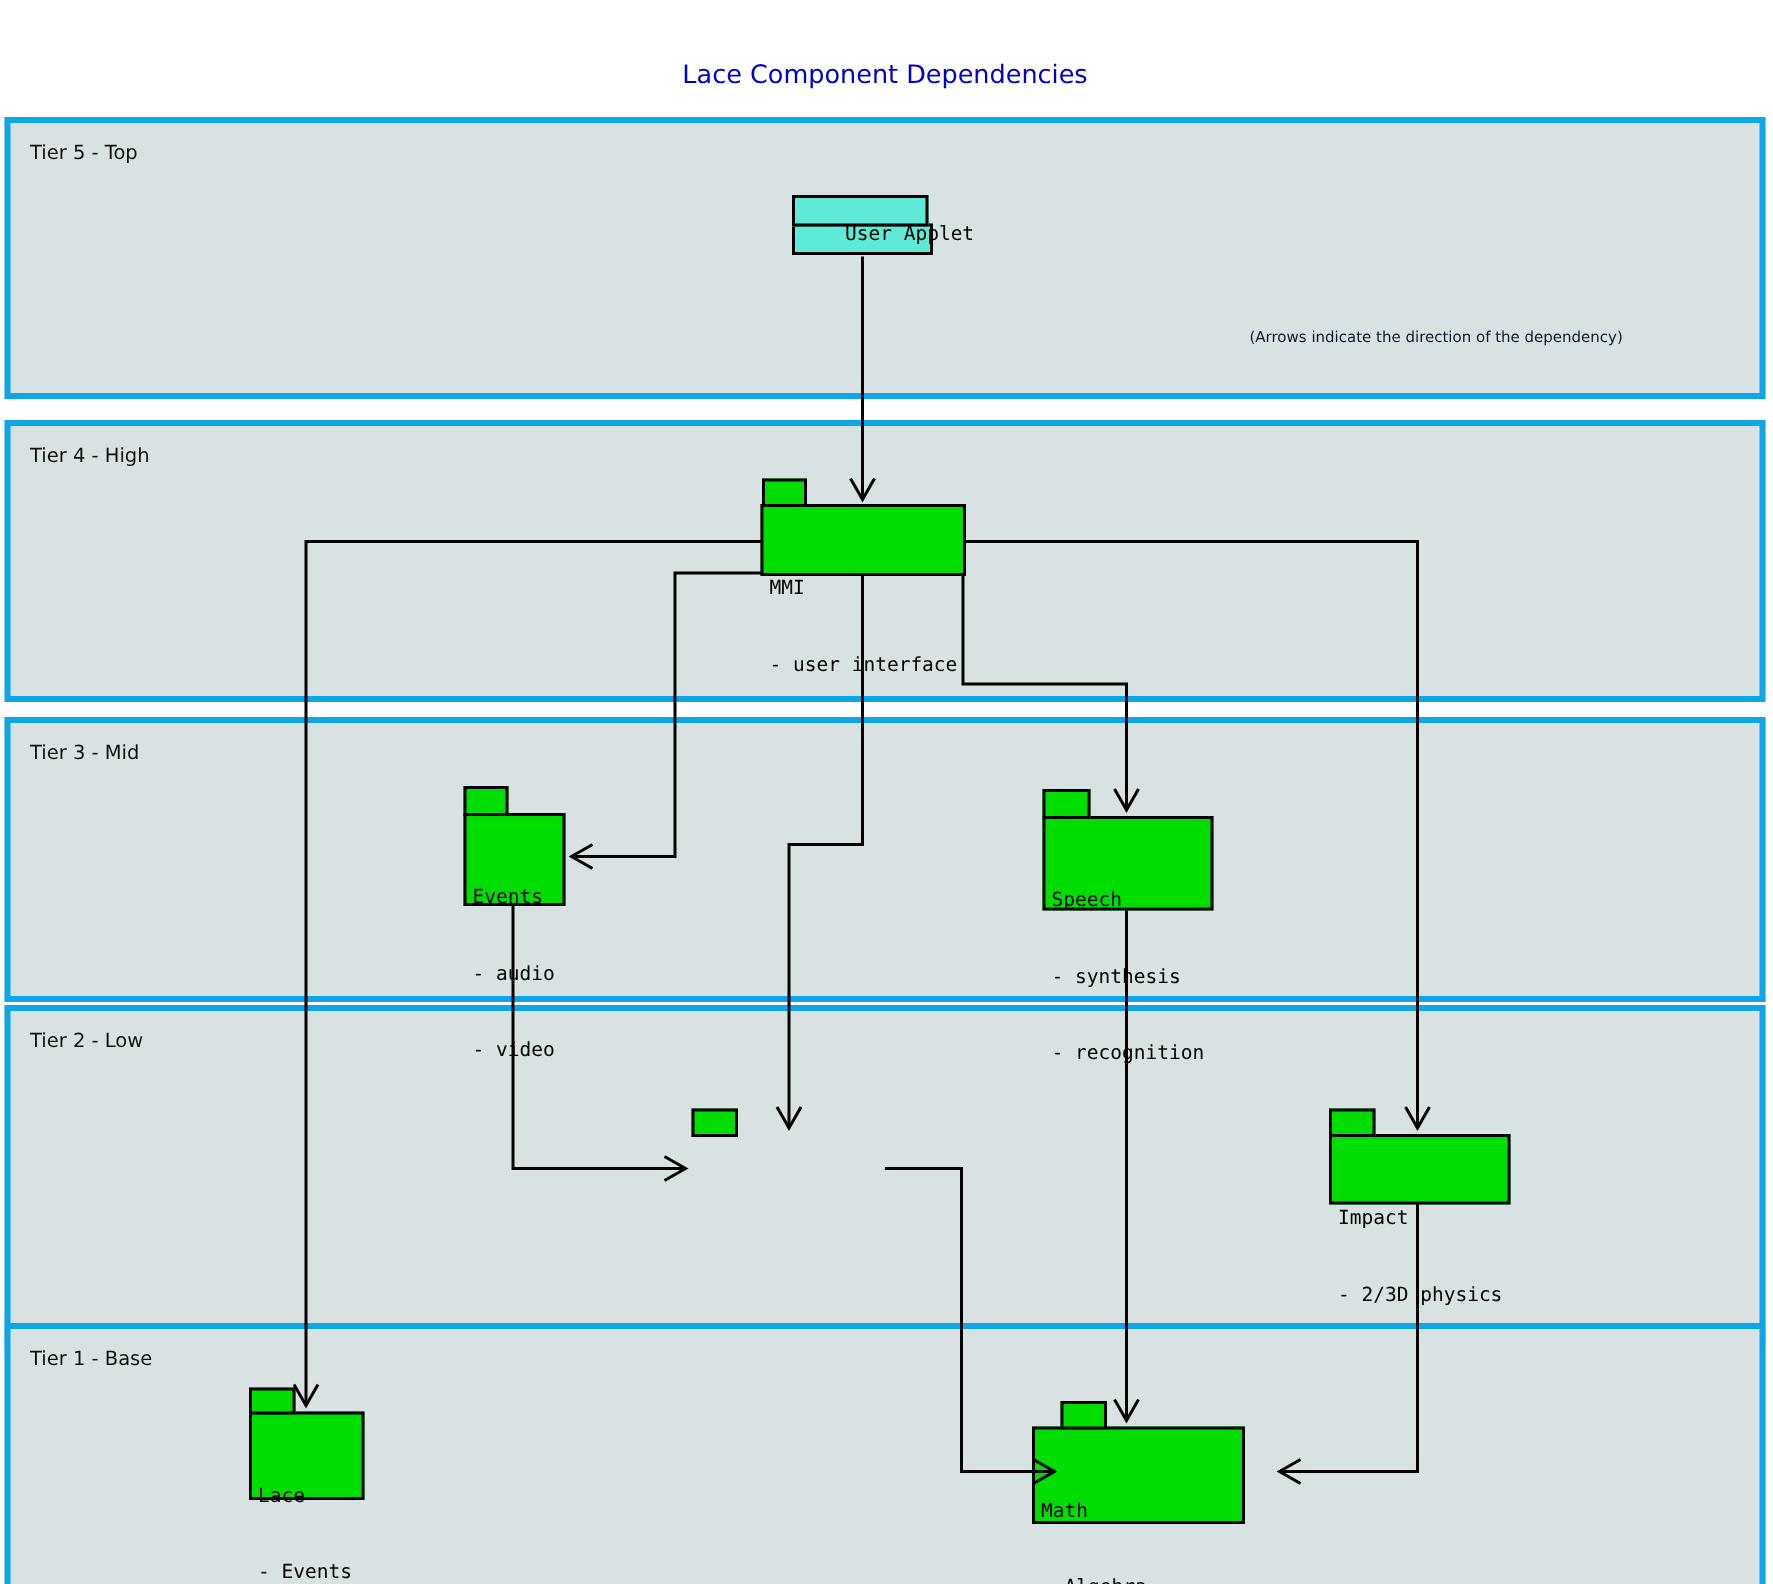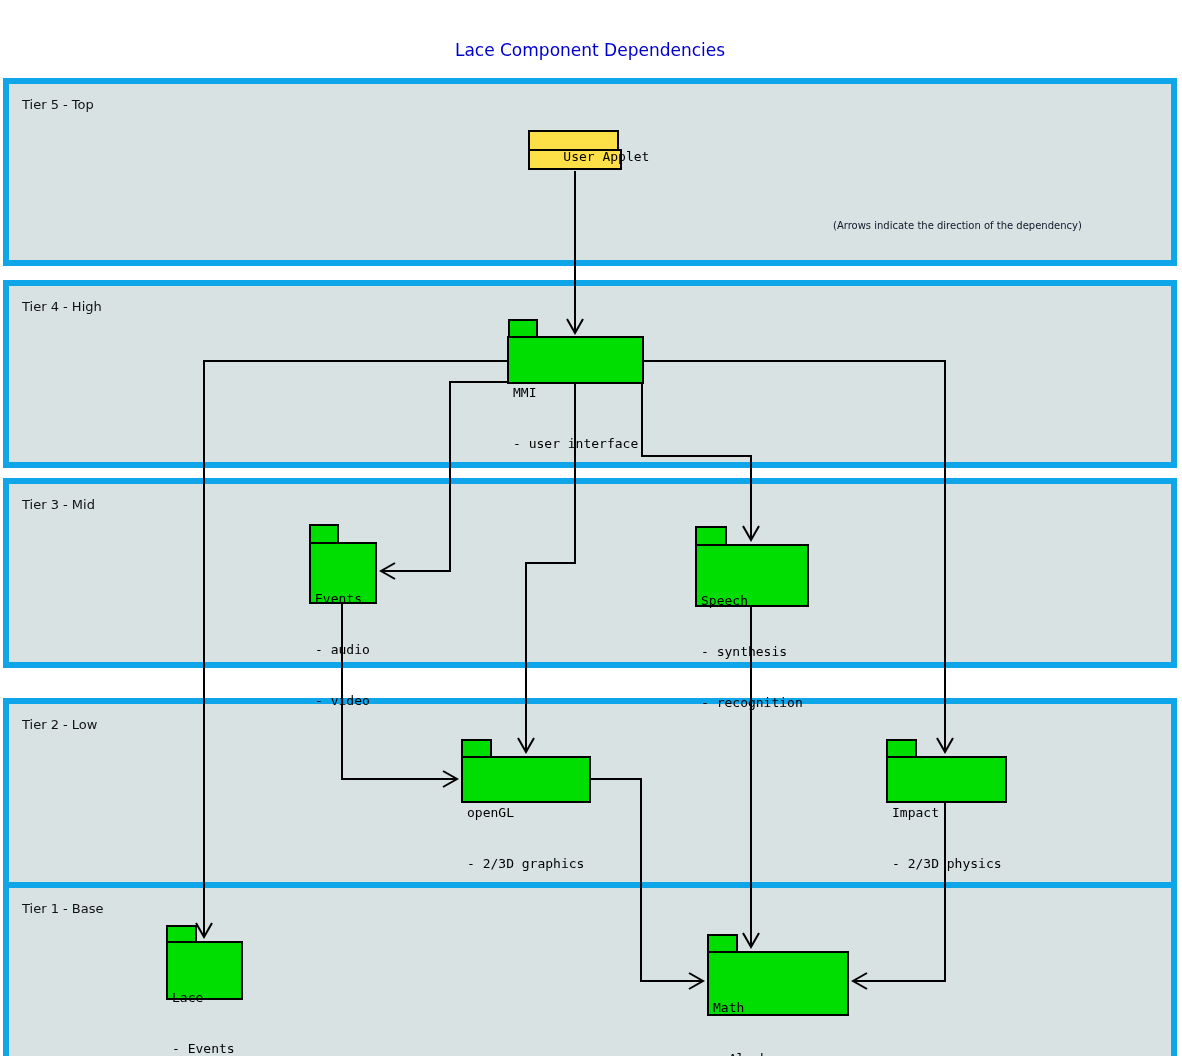--- a/index.html
+++ b/index.html
@@ -6,34 +6,34 @@
   body { background:#ffffff; font-family:"DejaVu Sans", sans-serif; }
   #page {
     position:relative; width:1182px; height:1056px; background:#ffffff; overflow:hidden;margin-top:18px;
   }
   #title {
     position:absolute; top:22px; left:3px; width:1174px; text-align:center;
     color:#0000cc; font-size:17px; font-family:"DejaVu Sans", sans-serif;
   }
   .tier {
     position:absolute; left:3px; width:1174px;
-    background:#d8e2e2; border:6px solid #0ea5e9;
+    background:#d8e2e2; border:4px solid #0ea5e9;
   }
   .tier-label {
     position:absolute; left:13px; top:13px; font-size:13px; color:#111;
   }
   #annotation {
     position:absolute; left:833px; top:202px; font-size:10px; color:#0f172a;
   }
   .node-tab, .node-body, .ua-box {
     position:absolute; border:2px solid #000000;
     font-family:"DejaVu Sans Mono", monospace; font-size:13px; color:#000;
   }
   .green { background:#00dd00; }
-  .orange { background:#fde047; }
+  .orange { background:#5eead4; }
   .node-body { padding:12px 4px; line-height:17px; white-space:pre; z-index:2; }
   .node-tab { z-index:3; }
   .ua-box { padding:1px 2px; line-height:16px; white-space:pre; }
   #edges { position:absolute; left:0; top:0; z-index:10; pointer-events:none; }
 </style>
 </head>
 <body>
 
 <div id="page">
 
@@ -41,21 +41,21 @@
 
   <div class="tier" style="top:60px;  height:188px;">
     <div class="tier-label">Tier 5 - Top</div>
   </div>
   <div class="tier" style="top:262px; height:188px;">
     <div class="tier-label">Tier 4 - High</div>
   </div>
   <div class="tier" style="top:460px; height:190px;">
     <div class="tier-label">Tier 3 - Mid</div>
   </div>
-  <div class="tier" style="top:680px; height:228px;text-align:center;">
+  <div class="tier" style="top:652px; height:228px;text-align:center;">
     <div class="tier-label">Tier 2 - Low</div>
   </div>
   <div class="tier" style="top:864px; height:190px;">
     <div class="tier-label">Tier 1 - Base</div>
   </div>
 
   <div id="annotation">(Arrows indicate the direction of the dependency)</div>
 
   <div class="ua-box orange" style="left:528px; top:112px; width:91px; height:21px; z-index:3;">
     <span>User Applet</span>
@@ -76,39 +76,35 @@
   </div>
 
   <div class="node-tab green" style="left:695px; top:508px; width:32px; height:20px;"></div>
   <div class="node-body green" style="left:695px; top:526px; width:114px; height:63px;">
     <div>Speech</div>
     <div>- synthesis</div>
     <div>- recognition</div>
   </div>
 
   <div class="node-tab green" style="left:461px; top:721px; width:31px; height:19px;"></div>
-  <div class="node-body green" style="left:461px; top:738px; width:130px; height:47px;">
-    <div>openGL</div>
-    <div>- 2/3D graphics</div>
-  </div>
 
   <div class="node-tab green" style="left:886px; top:721px; width:31px; height:19px;"></div>
   <div class="node-body green" style="left:886px; top:738px; width:121px; height:47px;">
     <div>Impact</div>
     <div>- 2/3D physics</div>
   </div>
 
   <div class="node-tab green" style="left:166px; top:907px; width:31px; height:18px;"></div>
   <div class="node-body green" style="left:166px; top:923px; width:77px; height:59px;">
     <div>Lace</div>
     <div>- Events</div>
   </div>
 
   <div class="node-tab green" style="left:707px; top:916px; width:31px; height:19px;"></div>
-  <div class="node-body green" style="left:707px; top:933px; width:142px; height:65px;">
+  <div class="node-body green" style="left:688px; top:933px; width:142px; height:65px;">
     <div>Math</div>
     <div>- Algebra</div>
     
   </div>
 
   <svg id="edges" width="1182" height="1056" viewBox="0 0 1182 1056">
     <defs>
       <marker id="arrow" viewBox="-16 -10 18 20" markerWidth="18" markerHeight="20" refX="0" refY="0" orient="auto" markerUnits="userSpaceOnUse">
         <path d="M -14 -8 L 0 0 L -14 8" fill="none" stroke="#000" stroke-width="2"></path>
       </marker>

